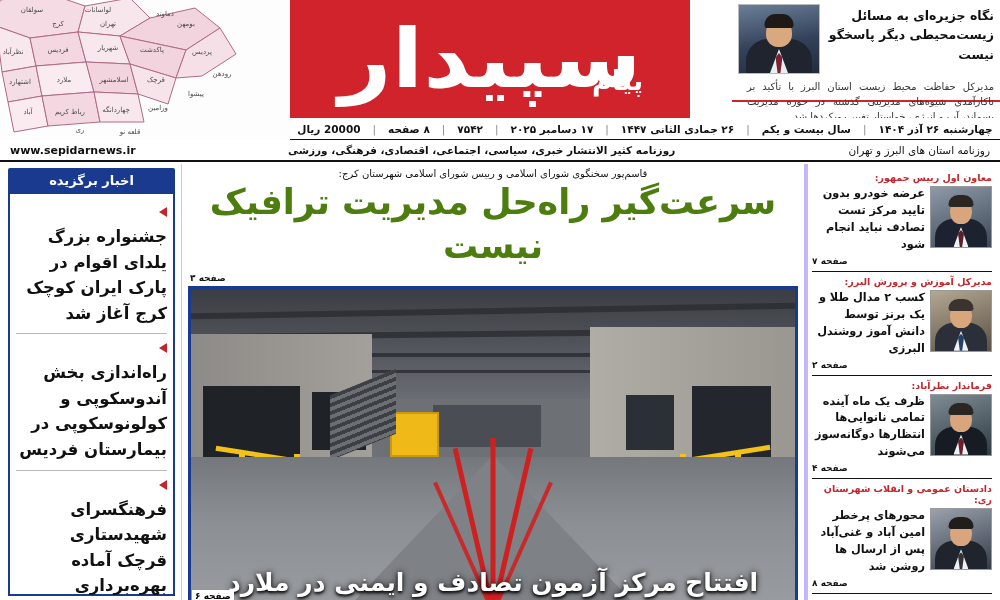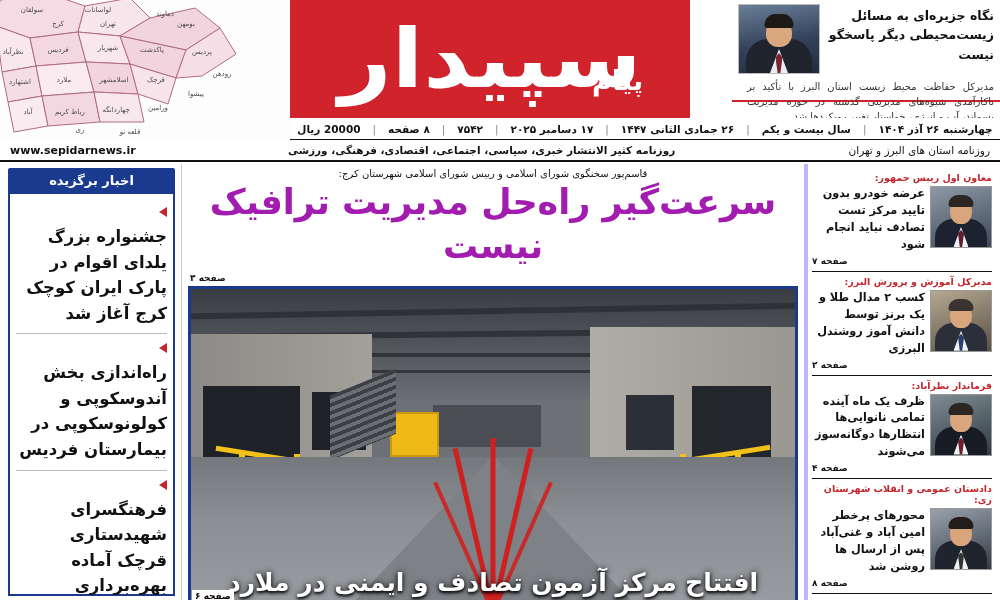--- a/index.html
+++ b/index.html
@@ -234,21 +234,21 @@
   }
   .cc-kicker {
     font-size: 10px;
     color: #111;
     text-align: center;
     margin-bottom: 2px;
   }
   .cc-title {
     font-size: 35px;
     font-weight: bold;
-    color: #a21caf;
+    color: #4d7c0f;
     text-align: center;
     line-height: 1.25;
     margin: 2px 0 0 0;
     letter-spacing: -0.5px;
   }
   .cc-pageref {
     font-size: 9px;
     font-weight: bold;
     text-align: left;
     color: #111;

